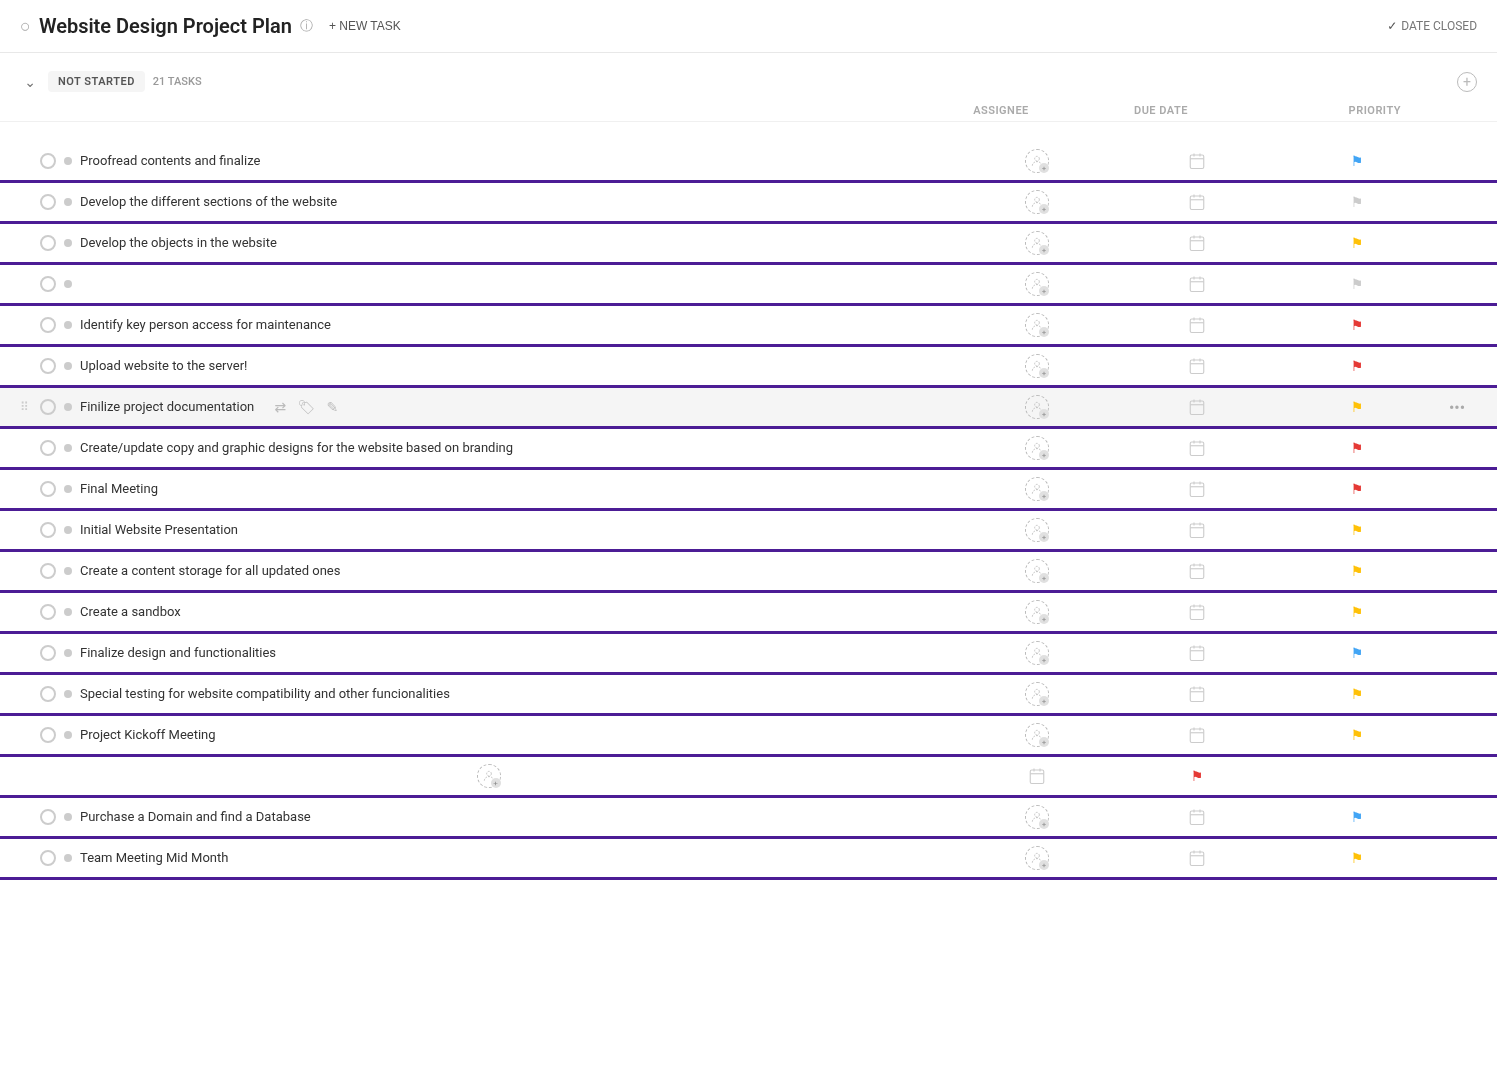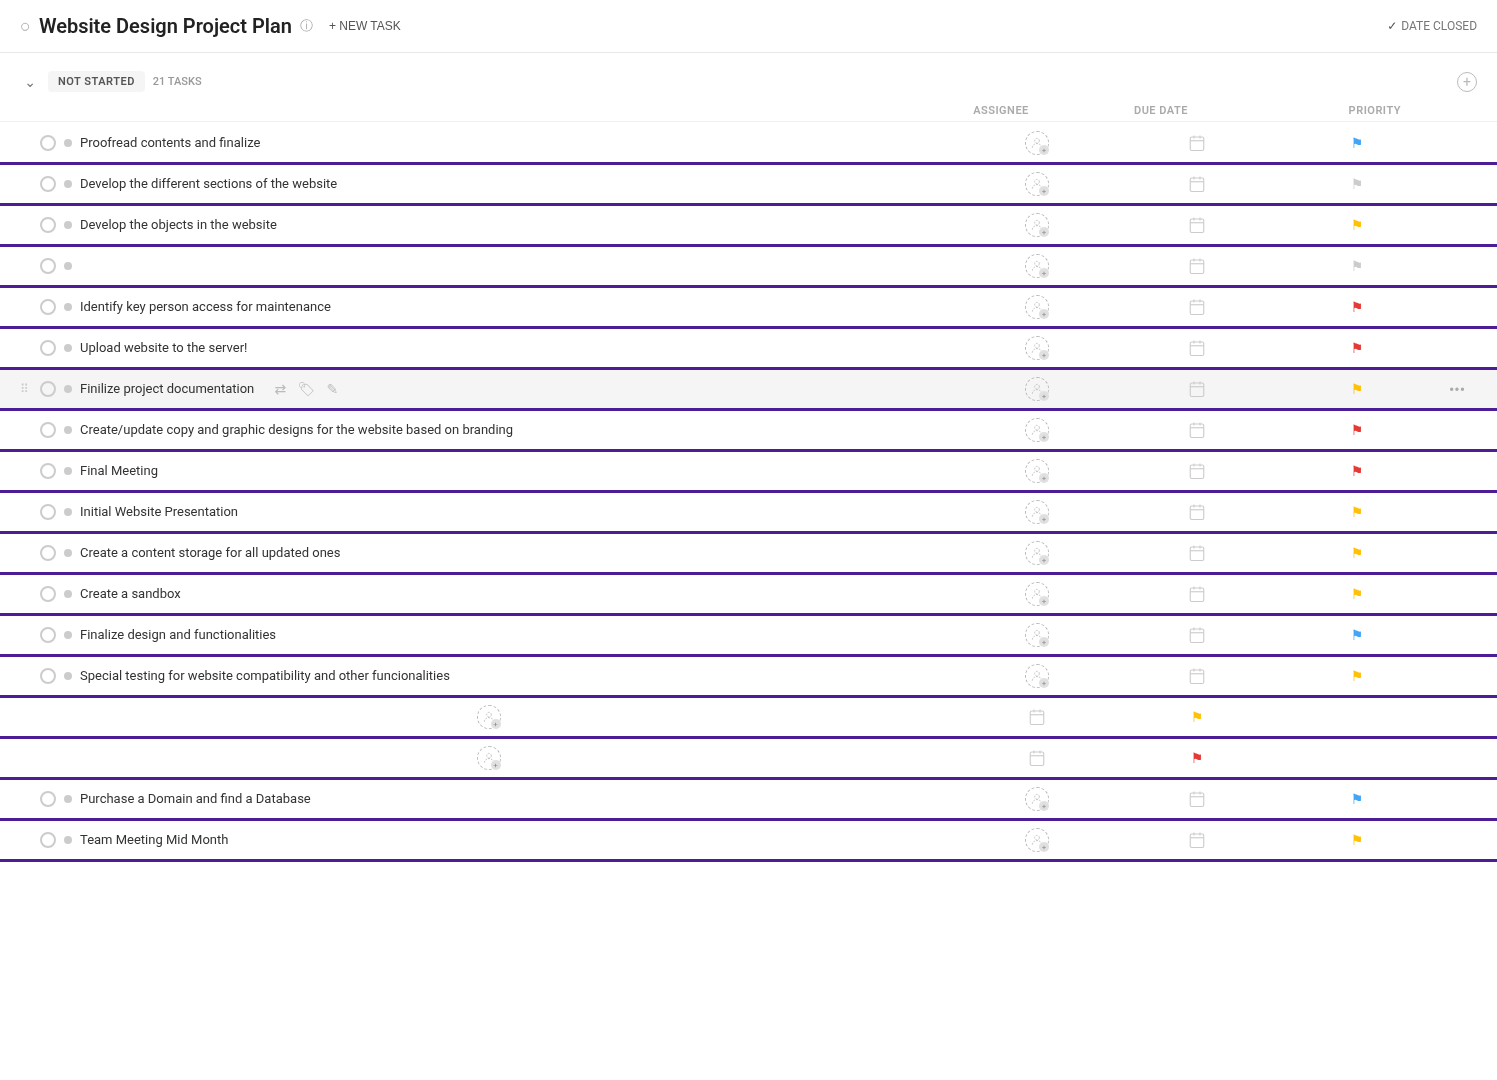--- a/index.html
+++ b/index.html
@@ -82,21 +82,21 @@
 
     .column-headers {
       display: grid;
       grid-template-columns: 1fr 160px 160px 160px 40px;
       padding: 4px 56px 4px 56px;
       color: #aaa;
       font-size: 11px;
       font-weight: 600;
       letter-spacing: 0.5px;
       border-bottom: 1px solid #f0f0f0;
-      margin-bottom: 2px;
+      margin-bottom: 20px;
     }
 
     .task-row {
       display: grid;
       grid-template-columns: 1fr 160px 160px 160px 40px;
       align-items: center;
       padding: 7px 20px 7px 20px;
       border-bottom: 3px solid #4c1d95;
       min-height: 40px;
       cursor: pointer;
@@ -721,20 +721,27 @@
       </svg>
     </div>
     <div class="priority-cell">
       <span class="flag-icon" style="color:#FFC107;">⚑</span>
     </div>
     <div style="display:flex;align-items:center;justify-content:center;">
       
     </div>
   </div>
       <div class="task-row">
+    <div class="task-left">
+      <div class="drag-handle" style="opacity:0;">⠿</div>
+      <div class="circle-check"></div>
+      <div class="task-checkbox" style="width:8px;height:8px;border-radius:50%;background:#ccc;border:none;flex-shrink:0;"></div>
+      <span class="task-name">Project Kickoff Meeting</span>
+
+    </div>
     <div class="assignee-cell">
       <div class="assignee-avatar">
         <svg width="14" height="14" viewBox="0 0 24 24" fill="none">
           <circle cx="12" cy="8" r="4" stroke="#bbb" stroke-width="1.5" stroke-dasharray="3 2"></circle>
           <path d="M4 20c0-4 3.6-7 8-7s8 3 8 7" stroke="#bbb" stroke-width="1.5" stroke-dasharray="3 2"></path>
         </svg>
         <div class="assignee-plus">+</div>
       </div>
     </div>
     <div class="due-date-cell">

